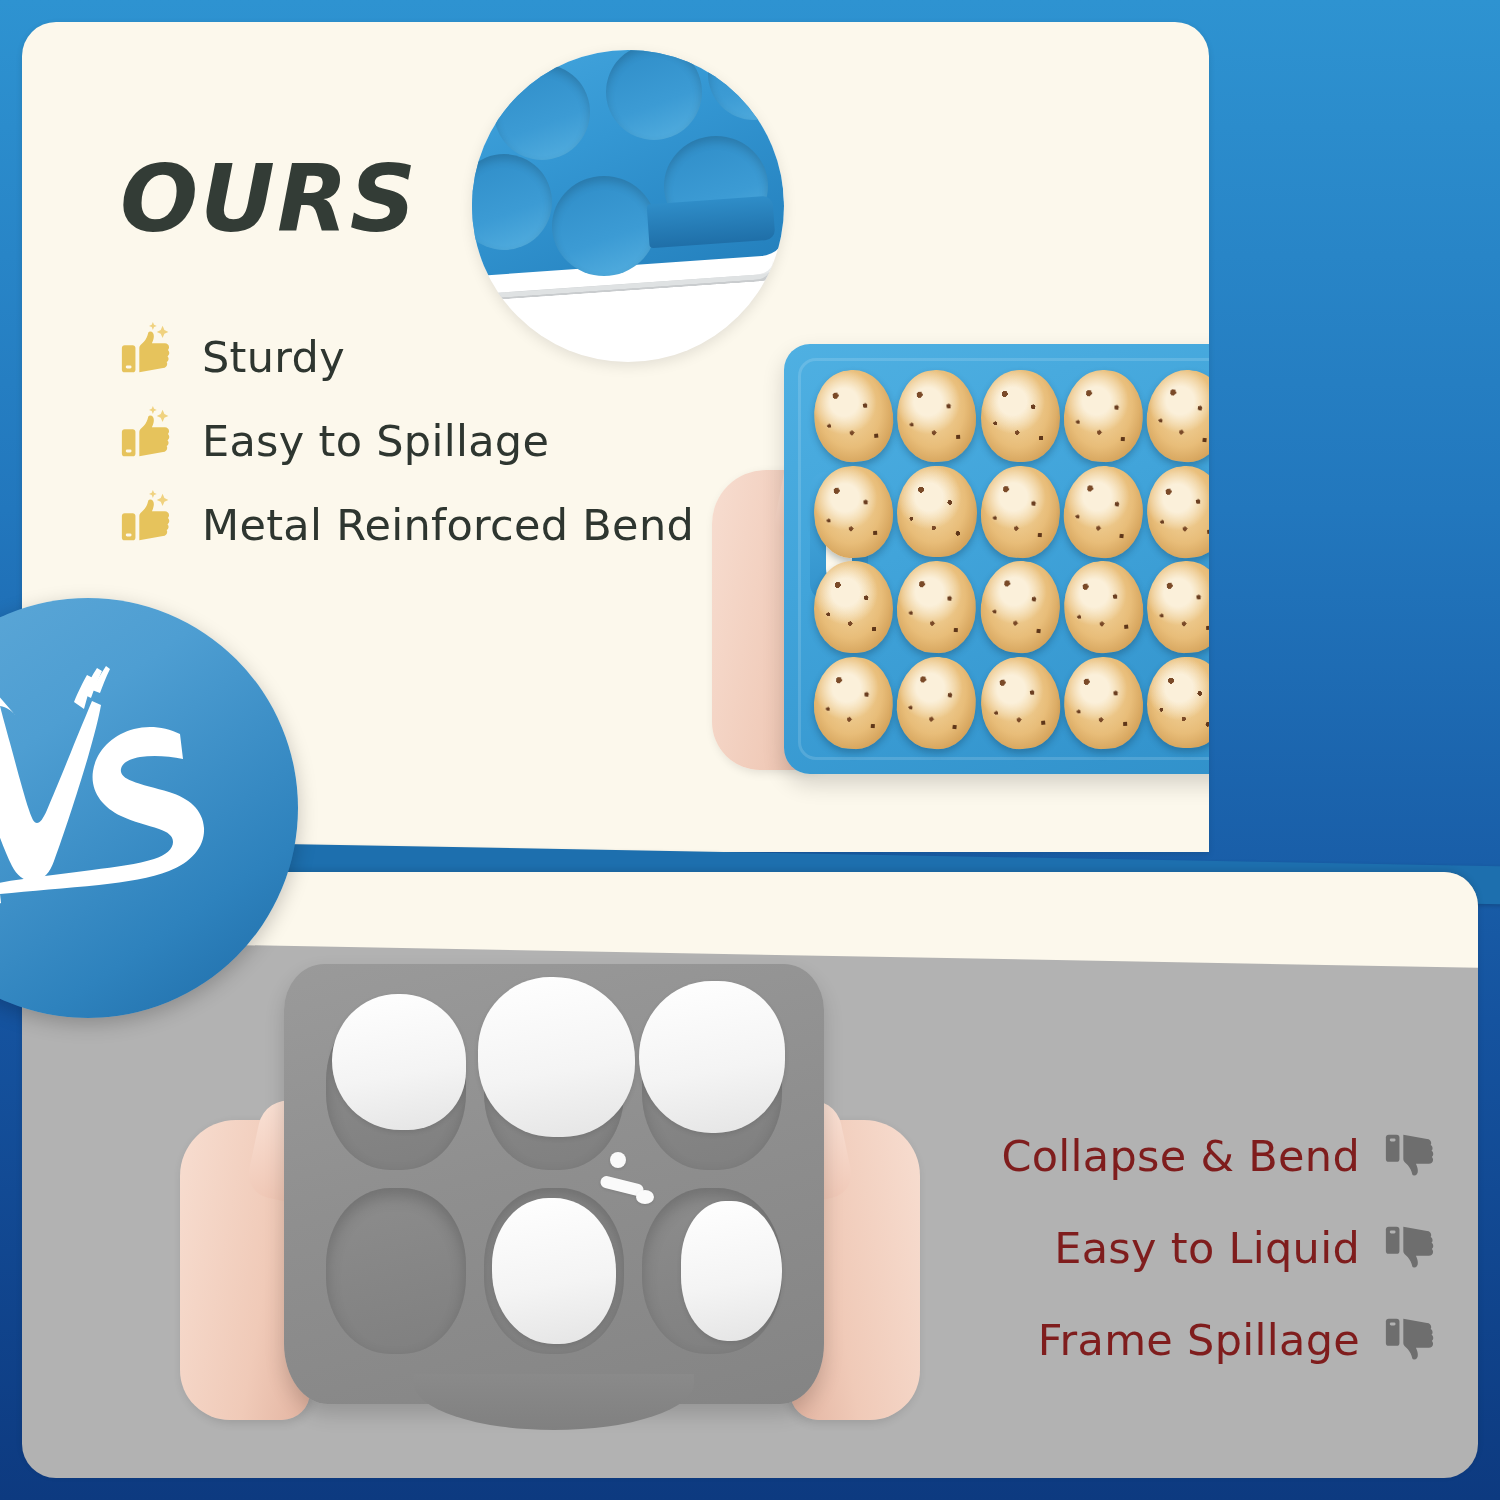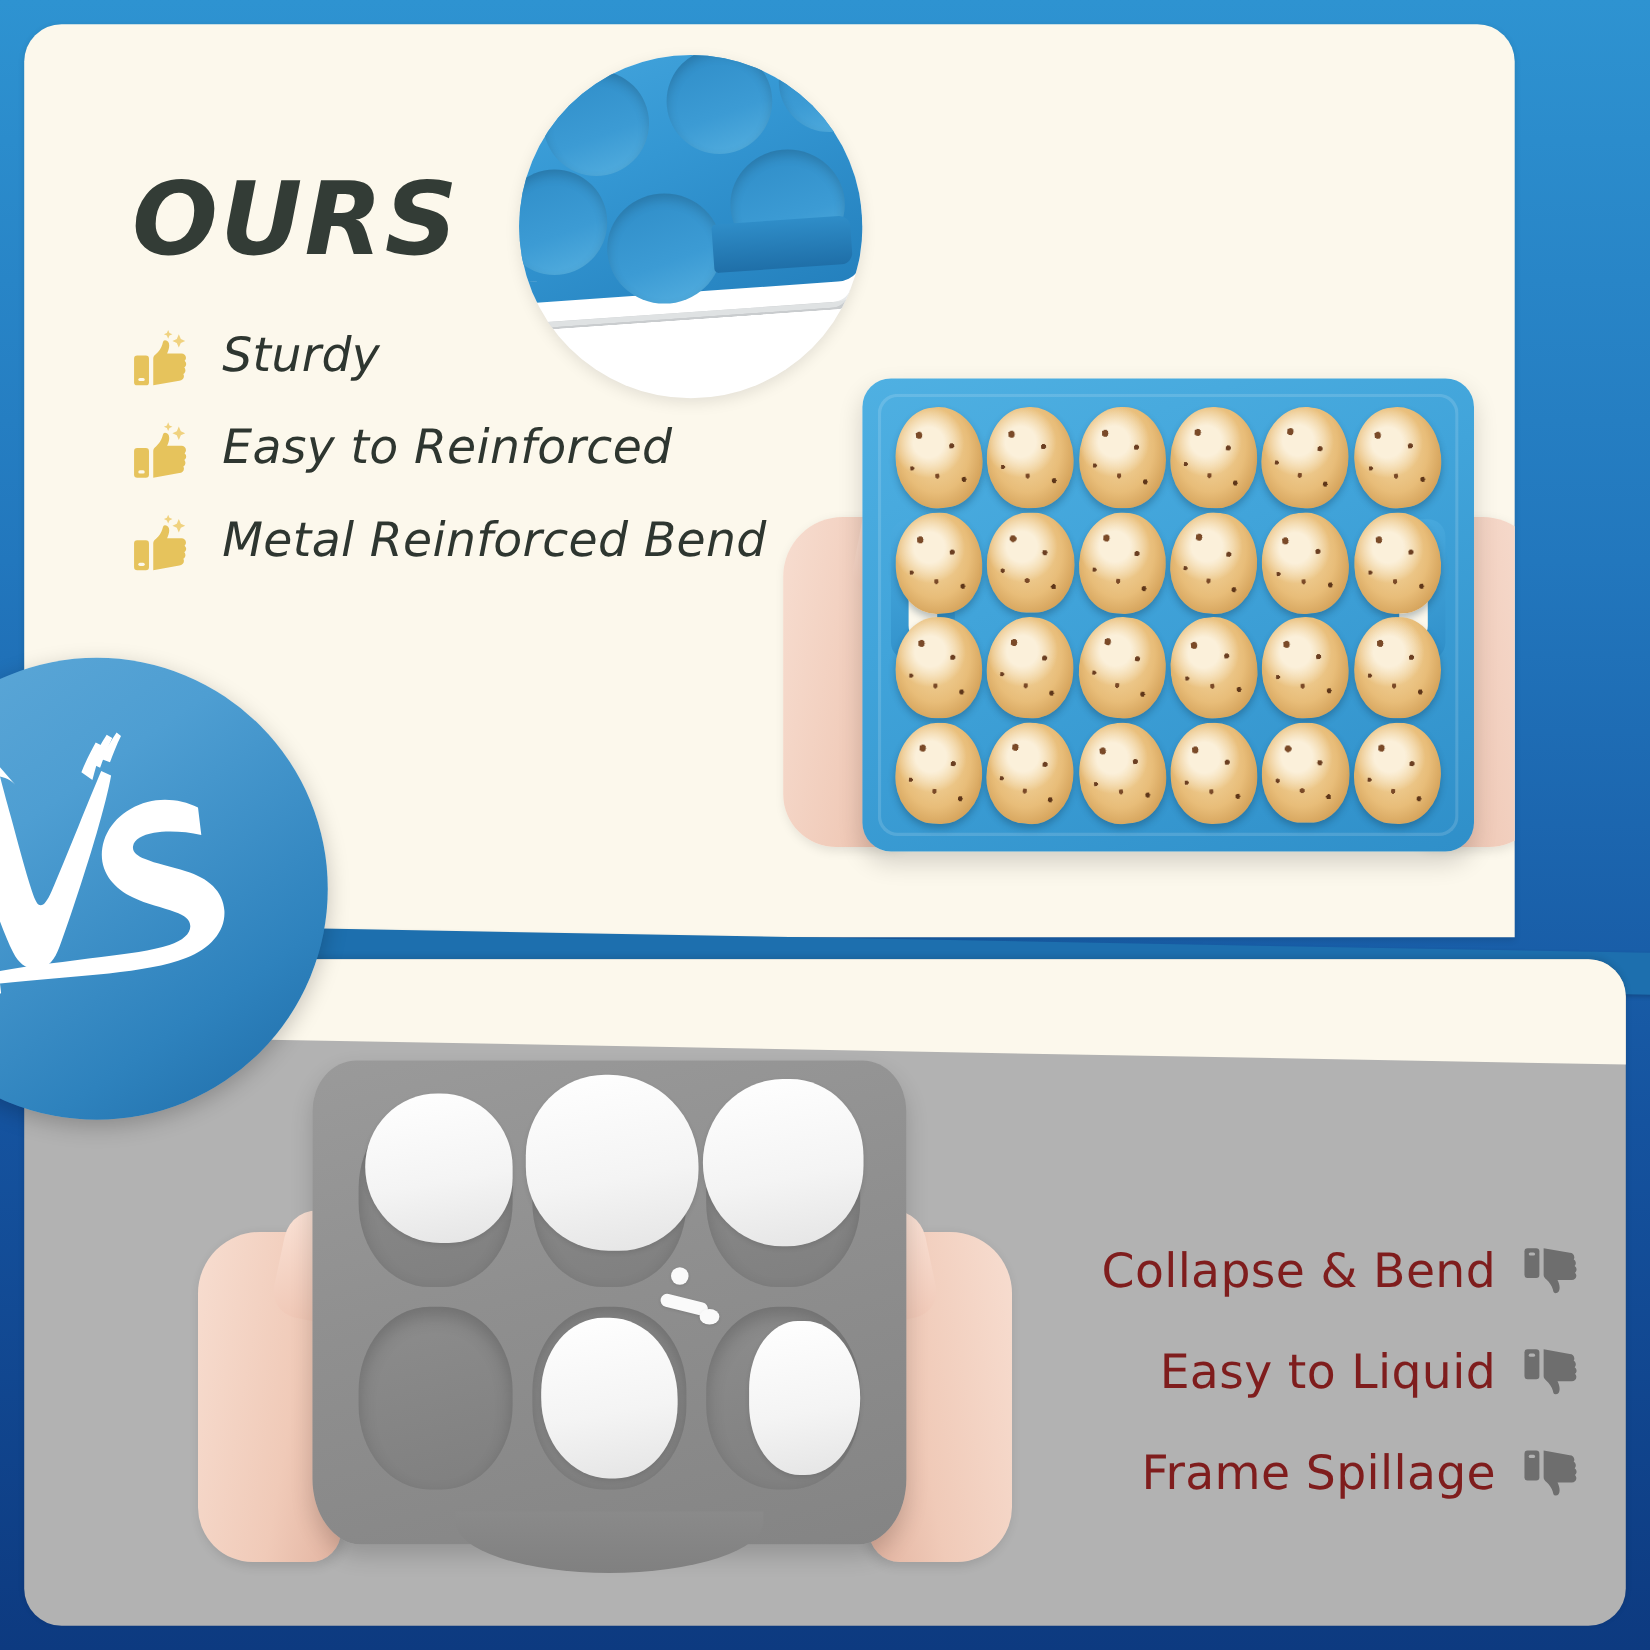--- a/index.html
+++ b/index.html
@@ -5,21 +5,21 @@
   html,body{margin:0;padding:0;}
   body{
     width:1500px;height:1500px;overflow:hidden;
     font-family:"DejaVu Sans", sans-serif;
     background:linear-gradient(180deg,#2e93d1 0%,#2277bd 34%,#15539f 68%,#0d3a80 100%);
   }
   #stage{position:relative;width:1500px;height:1500px;}
 
   
   .panel-ours{
-    position:absolute;left:22px;top:22px;width:1355px;height:830px;
+    position:absolute;left:22px;top:22px;width:1187px;height:830px;
     background:#fcf8ec;
     border-radius:34px 34px 0 0;
     overflow:hidden;
     box-shadow:0 2px 6px rgba(0,0,0,.12);
   }
   
   .divider{
     position:absolute;left:-40px;top:838px;width:1600px;height:38px;
     background:#1d6fae;
     transform:rotate(1.05deg);
@@ -47,21 +47,21 @@
     font-family:"DejaVu Sans", sans-serif;
   }
   .h-others{
     position:absolute;right:60px;top:955px;
     font-size:92px;font-weight:bold;font-style:italic;
     letter-spacing:2px;color:#333c36;line-height:1;text-align:right;
   }
 
   
   .list-ours{position:absolute;left:96px;top:276px;}
-  .feat{display:flex;align-items:flex-start;height:84px;font-style:italic;}
+  .feat{display:flex;align-items:flex-end;height:84px;}
   .feat .txt{
     font-size:43px;color:#2e3630;margin-left:22px;letter-spacing:.3px;
   }
   .list-others{position:absolute;right:56px;top:1110px;text-align:right;}
   .feat-o{display:flex;align-items:center;justify-content:flex-end;height:92px;}
   .feat-o .txt{
     font-size:43px;color:#7f1d1d;margin-right:22px;letter-spacing:.3px;
   }
 
   .ico{width:62px;height:62px;flex:none;position:relative;}
@@ -318,21 +318,21 @@
       <div class="feat">
         <span class="ico">
           <svg viewBox="0 0 64 64">
             <rect x="4" y="26" width="14" height="28" rx="3" fill="#e6c35c"></rect>
             <rect x="8" y="47" width="6" height="3" rx="1.5" fill="#fcf8ec"></rect>
             <path d="M22 54V29c0-2 1-3 2.6-4.4 2.6-2.3 5-5.6 6-9.2.5-1.8.6-3.6 2.6-3.6 2.4 0 3.8 2 3.8 4.8 0 2.6-.9 5.2-2 7.4h13.4c2.4 0 4.3 1.8 4.3 4 0 1.2-.5 2.2-1.3 3 .9.7 1.5 1.8 1.5 3 0 1.4-.7 2.6-1.8 3.3.7.7 1.1 1.7 1.1 2.8 0 1.4-.8 2.7-2 3.3.4.6.6 1.3.6 2.1 0 2.2-1.9 4.1-4.3 4.1z" fill="#e6c35c"></path>
             <path d="M46 6l1.9 4.4L52 12.3l-4.1 1.9L46 18.6l-1.9-4.4L40 12.3l4.1-1.9z" fill="#f0d27f"></path>
             <path d="M36 2l1.2 2.9L40 6.1l-2.8 1.2L36 10.2l-1.2-2.9L32 6.1l2.8-1.2z" fill="#f0d27f"></path>
           </svg>
         </span>
-        <span class="txt">Easy to Reinforced</span>
+        <span class="txt">Easy to Spillage</span>
       </div>
 
       <div class="feat">
         <span class="ico">
           <svg viewBox="0 0 64 64">
             <rect x="4" y="26" width="14" height="28" rx="3" fill="#e6c35c"></rect>
             <rect x="8" y="47" width="6" height="3" rx="1.5" fill="#fcf8ec"></rect>
             <path d="M22 54V29c0-2 1-3 2.6-4.4 2.6-2.3 5-5.6 6-9.2.5-1.8.6-3.6 2.6-3.6 2.4 0 3.8 2 3.8 4.8 0 2.6-.9 5.2-2 7.4h13.4c2.4 0 4.3 1.8 4.3 4 0 1.2-.5 2.2-1.3 3 .9.7 1.5 1.8 1.5 3 0 1.4-.7 2.6-1.8 3.3.7.7 1.1 1.7 1.1 2.8 0 1.4-.8 2.7-2 3.3.4.6.6 1.3.6 2.1 0 2.2-1.9 4.1-4.3 4.1z" fill="#e6c35c"></path>
             <path d="M46 6l1.9 4.4L52 12.3l-4.1 1.9L46 18.6l-1.9-4.4L40 12.3l4.1-1.9z" fill="#f0d27f"></path>
             <path d="M36 2l1.2 2.9L40 6.1l-2.8 1.2L36 10.2l-1.2-2.9L32 6.1l2.8-1.2z" fill="#f0d27f"></path>

